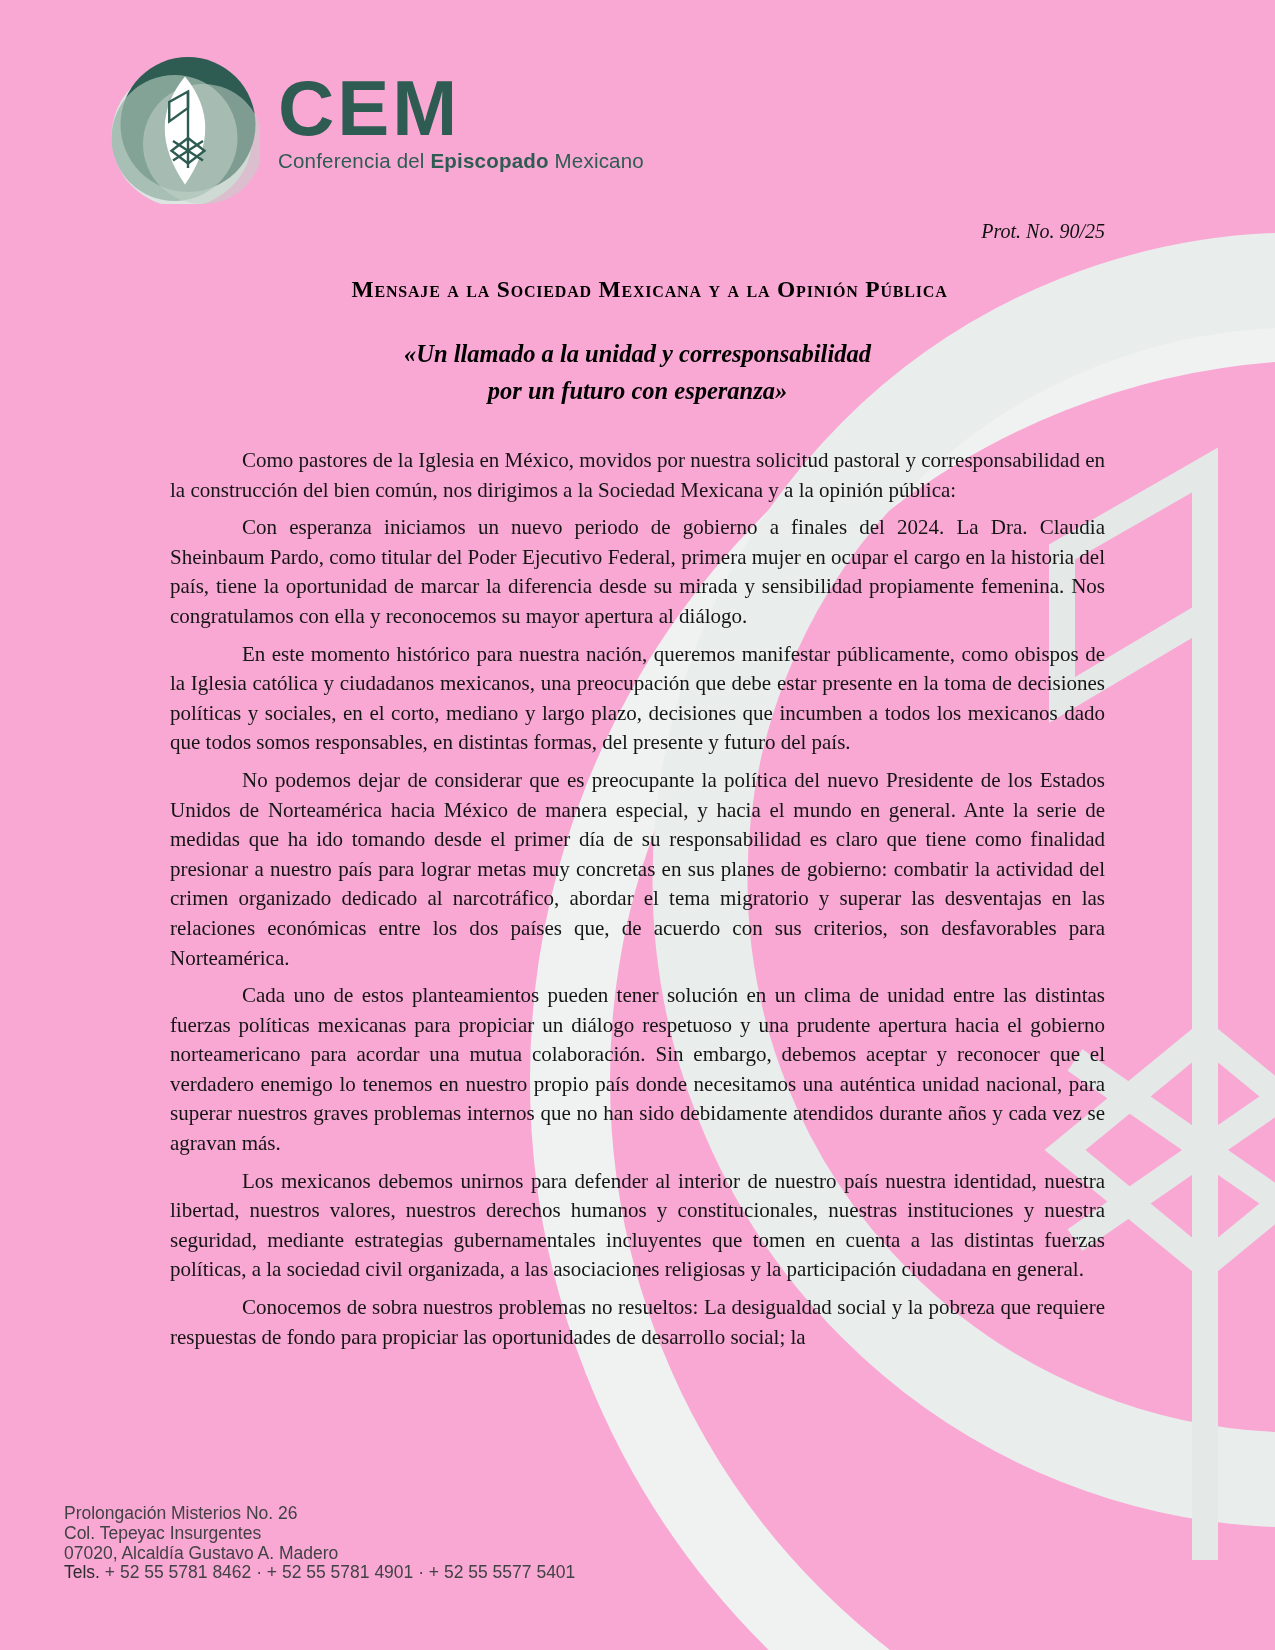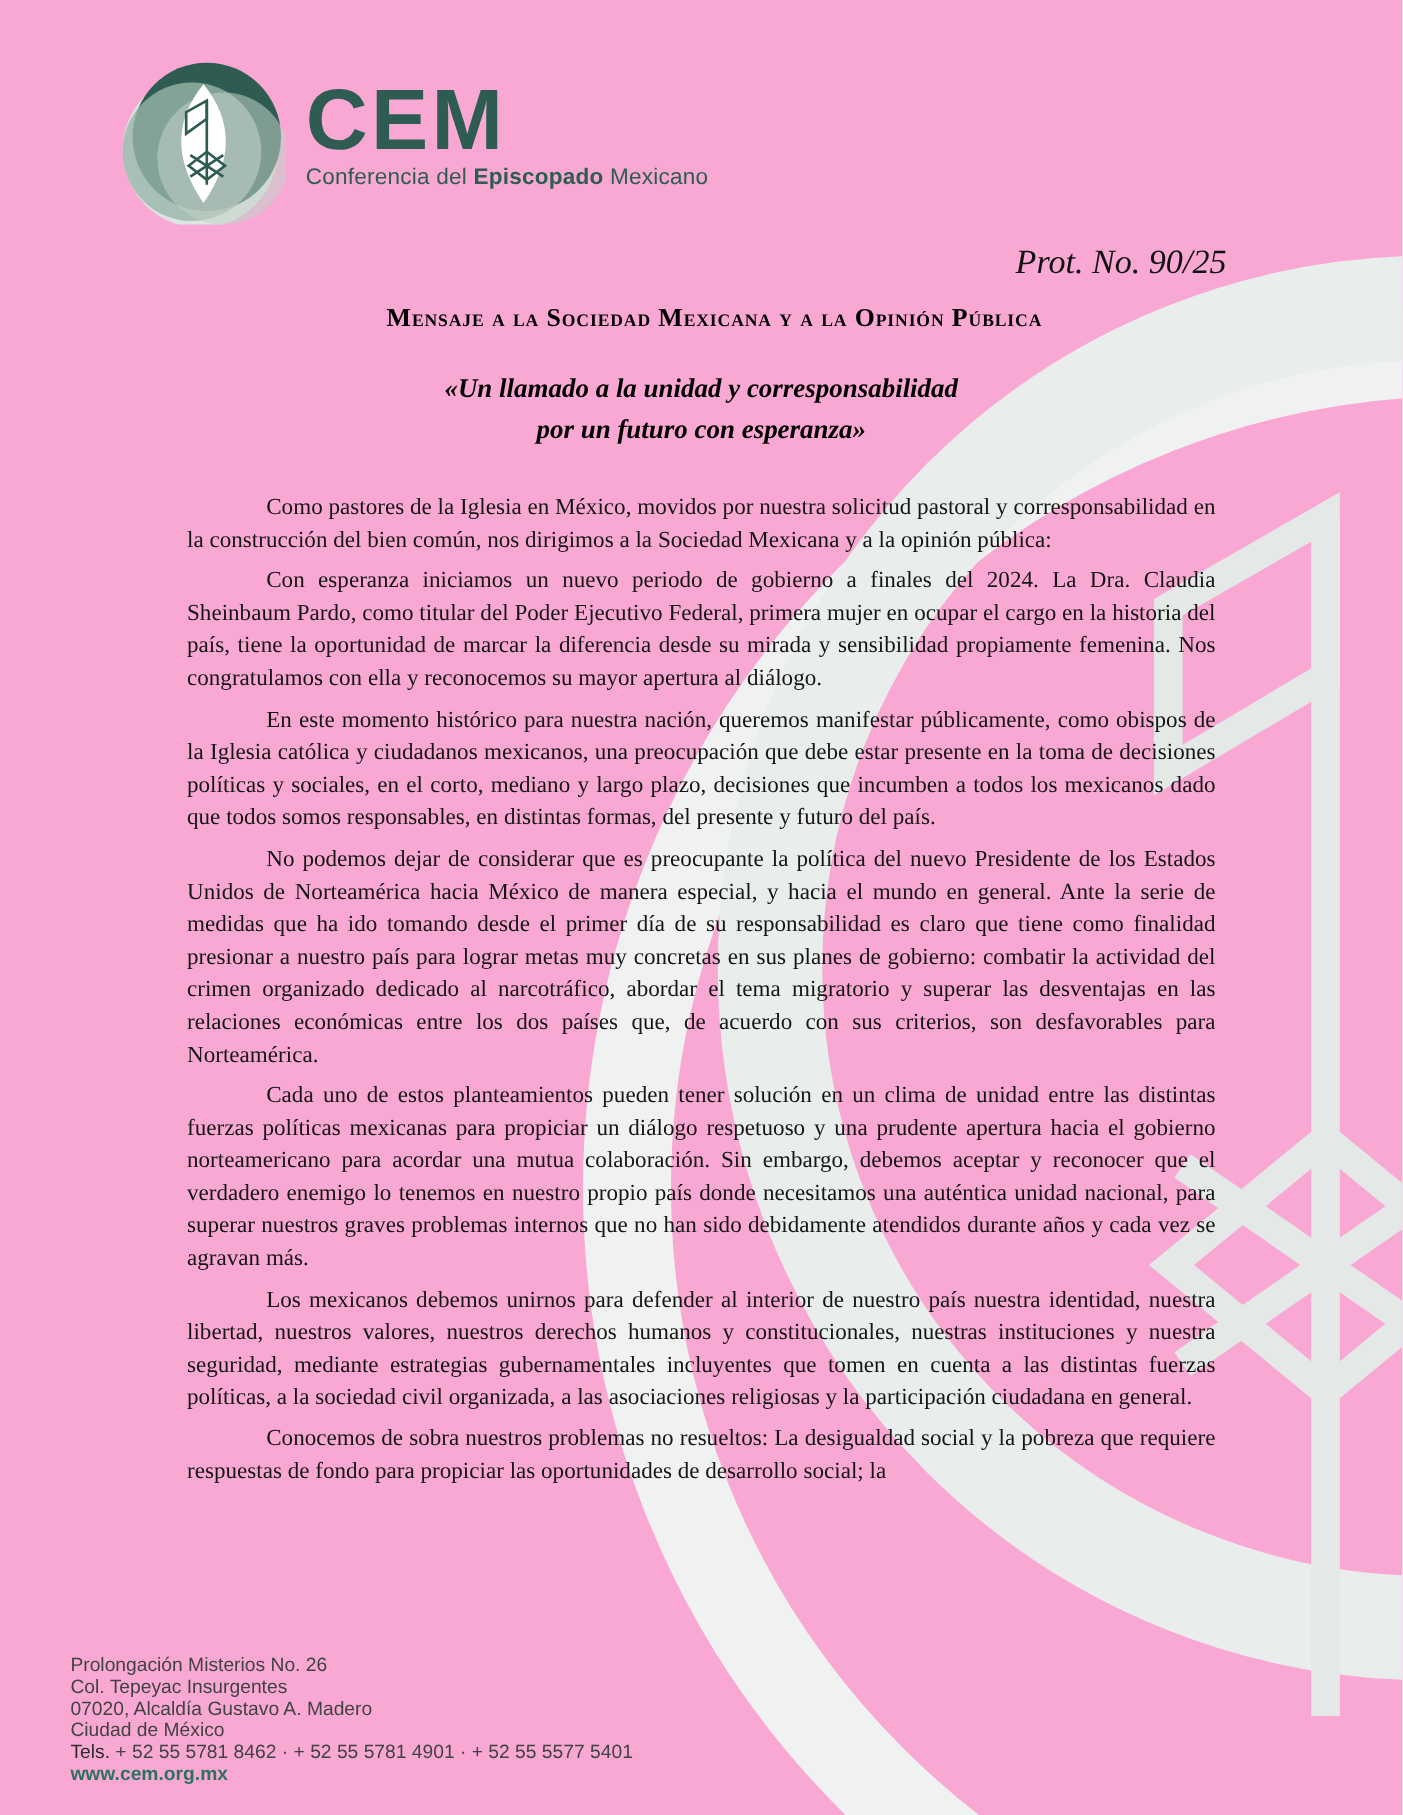--- a/index.html
+++ b/index.html
@@ -40,23 +40,23 @@
     font-family:"Liberation Sans", sans-serif;
     font-size:20.5px;
     letter-spacing:0.2px;
     color:#2E5C52;
     margin-top:7px;
   }
   .logo-tagline .bold{ font-weight:bold; }
   
   .prot{
     position:absolute;
-    top:220px; right:160px;
+    top:220px; right:170px;
     font-style:italic;
-    font-size:31px;
+    font-size:20px;
     color:#111;
   }
   .title{
     position:absolute;
     top:264px; left:0; width:100%;
     margin:12px;
     text-align:center;
     font-size:23.5px;
     font-weight:bold;
     font-variant:small-caps;
@@ -157,18 +157,16 @@
     <p>No podemos dejar de considerar que es preocupante la política del nuevo Presidente de los Estados Unidos de Norteamérica hacia México de manera especial, y hacia el mundo en general. Ante la serie de medidas que ha ido tomando desde el primer día de su responsabilidad es claro que tiene como finalidad presionar a nuestro país para lograr metas muy concretas en sus planes de gobierno: combatir la actividad del crimen organizado dedicado al narcotráfico, abordar el tema migratorio y superar las desventajas en las relaciones económicas entre los dos países que, de acuerdo con sus criterios, son desfavorables para Norteamérica.</p>
     <p>Cada uno de estos planteamientos pueden tener solución en un clima de unidad entre las distintas fuerzas políticas mexicanas para propiciar un diálogo respetuoso y una prudente apertura hacia el gobierno norteamericano para acordar una mutua colaboración. Sin embargo, debemos aceptar y reconocer que el verdadero enemigo lo tenemos en nuestro propio país donde necesitamos una auténtica unidad nacional, para superar nuestros graves problemas internos que no han sido debidamente atendidos durante años y cada vez se agravan más.</p>
     <p>Los mexicanos debemos unirnos para defender al interior de nuestro país nuestra identidad, nuestra libertad, nuestros valores, nuestros derechos humanos y constitucionales, nuestras instituciones y nuestra seguridad, mediante estrategias gubernamentales incluyentes que tomen en cuenta a las distintas fuerzas políticas, a la sociedad civil organizada, a las asociaciones religiosas y la participación ciudadana en general.</p>
     <p>Conocemos de sobra nuestros problemas no resueltos: La desigualdad social y la pobreza que requiere respuestas de fondo para propiciar las oportunidades de desarrollo social; la</p>
   </main>
 
   <footer class="footer">
     <div>Prolongación Misterios No. 26</div>
     <div>Col. Tepeyac Insurgentes</div>
     <div>07020, Alcaldía Gustavo A. Madero</div>
-    <div>Ciudad de México</div>
     <div><span class="bold">Tels.</span><span> + 52 55 5781 8462 · + 52 55 5781 4901 · + 52 55 5577 5401</span></div>
-    <a href="#" class="website">www.cem.org.mx</a>
   </footer>
 
 </div>
 
 </body></html>

